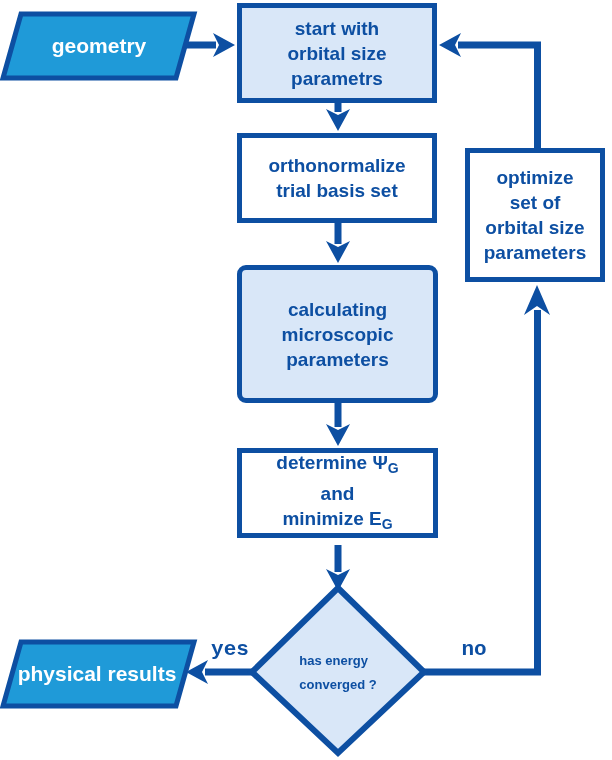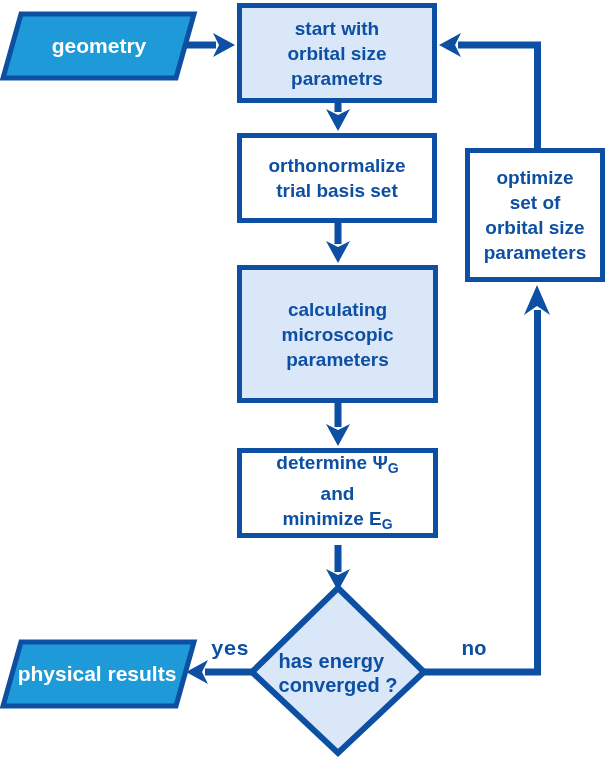--- a/index.html
+++ b/index.html
@@ -41,21 +41,21 @@
     pointer-events:none;
   }
   .para-label{
     color:#ffffff;
     font-weight:bold;
     font-size:21px;
   }
   .diamond-label{
     color:var(--dark);
     font-weight:bold;
-    font-size:20px;
+    font-size:13px;
     line-height:24px;
     white-space:pre-line;
   }
   .edge-label{
     position:absolute;
     color:var(--dark);
     font-weight:bold;
     font-size:21px;
     text-align:center;
     width:60px;
@@ -106,21 +106,21 @@
     <span class="multiline">start with
 orbital size
 parametrs</span>
   </div>
 
   <div class="box fill-white" style="left:237px;top:133px;width:200px;height:90px;">
     <span class="multiline">orthonormalize
 trial basis set</span>
   </div>
 
-  <div class="box fill-light" style="left:237px;top:265px;width:201px;height:138px;">
+  <div class="box fill-light" style="left:237px;top:265px;width:201px;height:138px;border-radius:9px;">
     <span>
       <span class="multiline">calculating
 microscopic
 parameters</span>
     </span>
   </div>
 
   <div class="box fill-white" style="left:237px;top:448px;width:201px;height:90px;">
     <span>
       <span class="formula-line"><span>determine Ψ</span><span class="sub">G</span></span>

